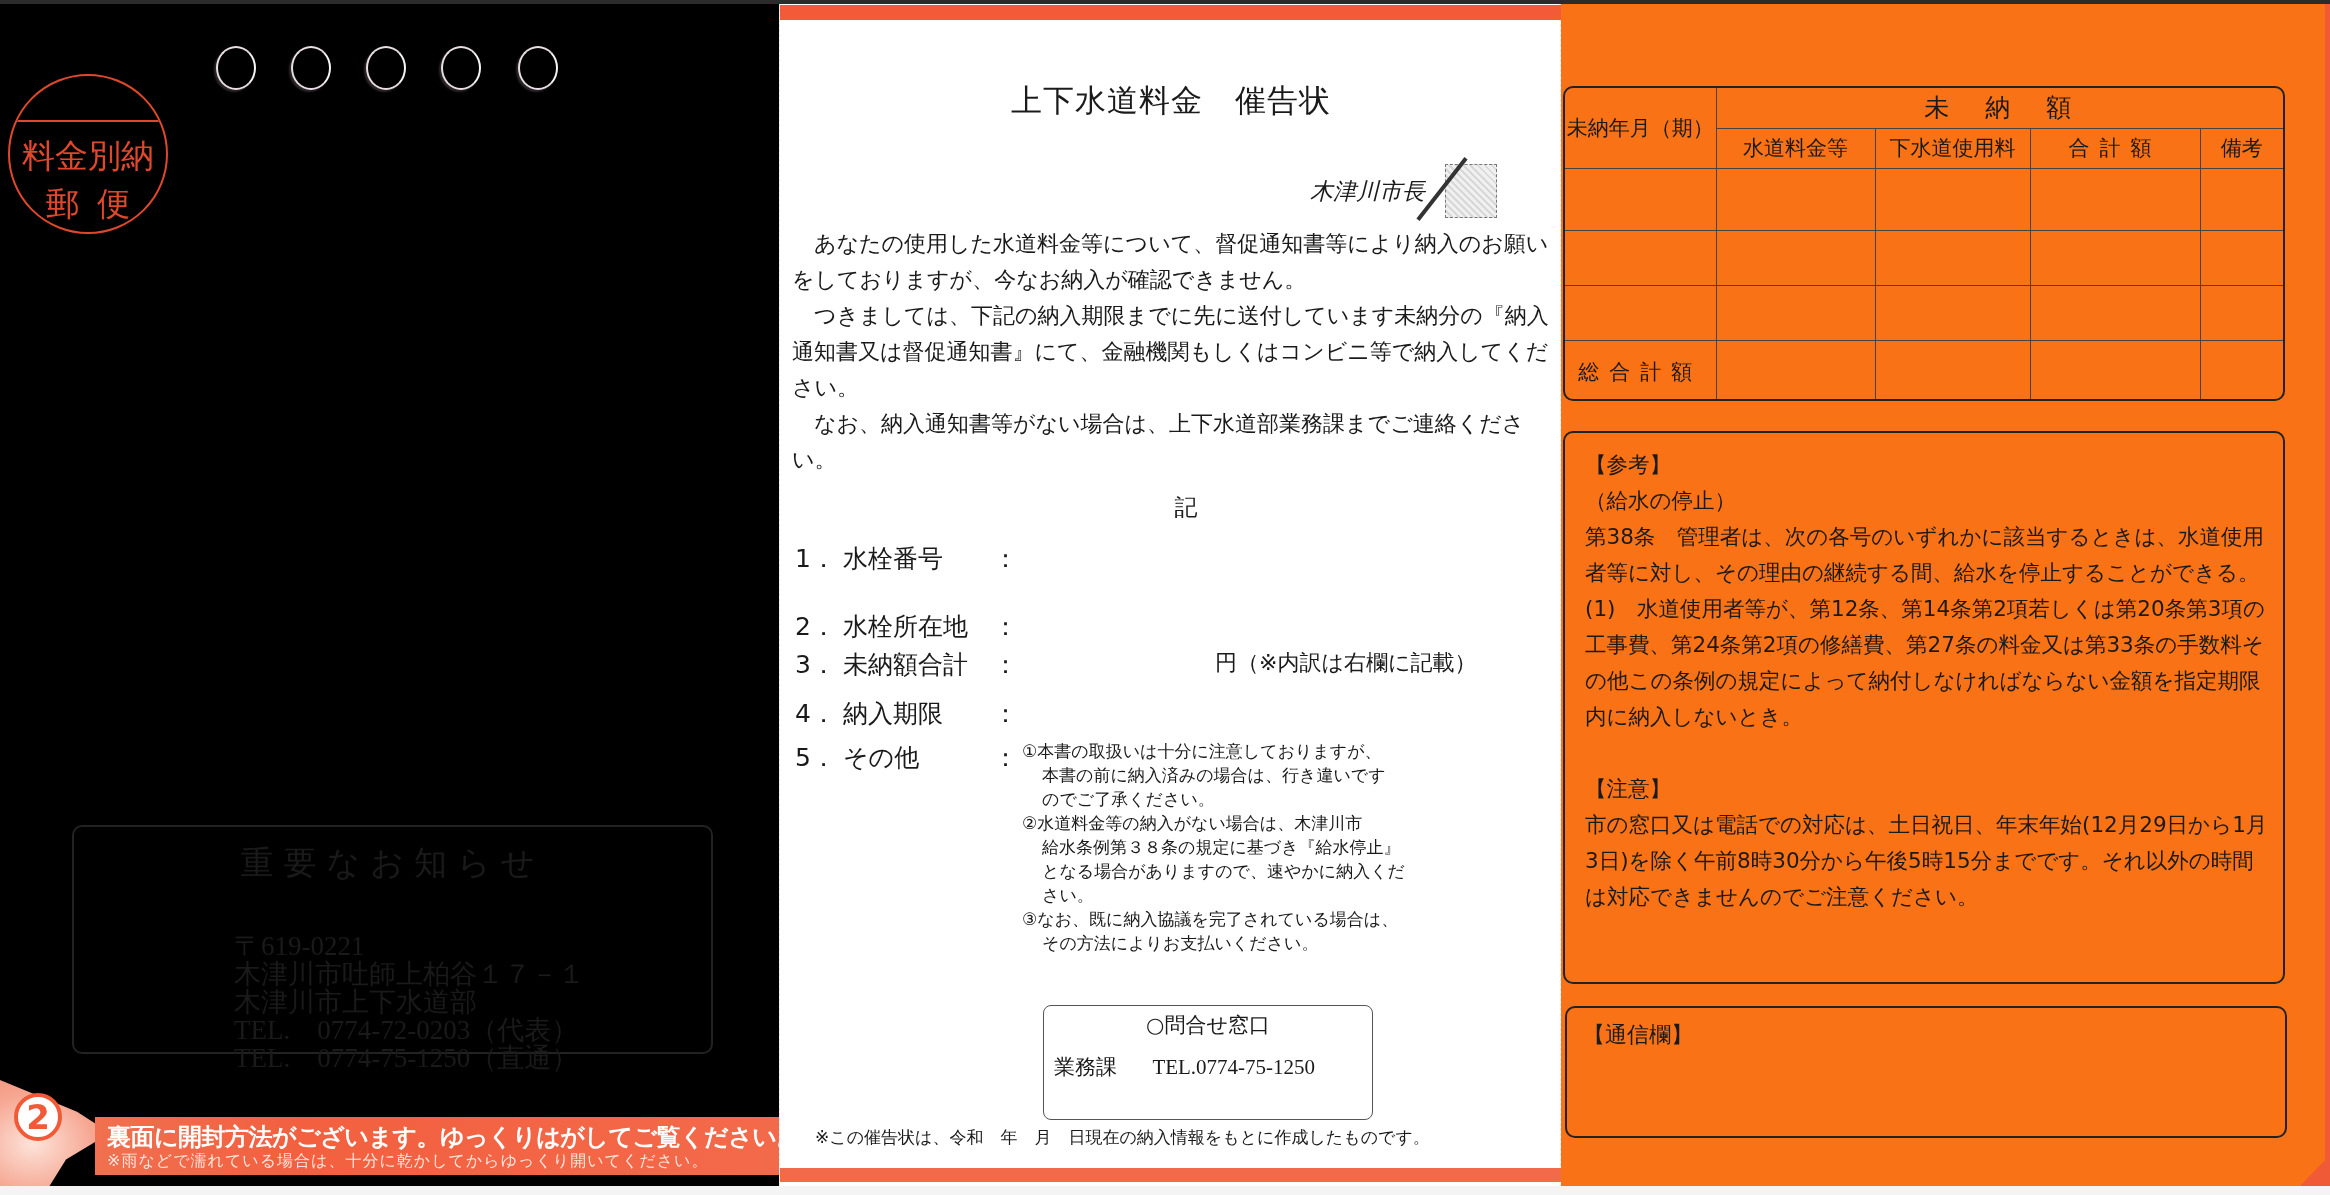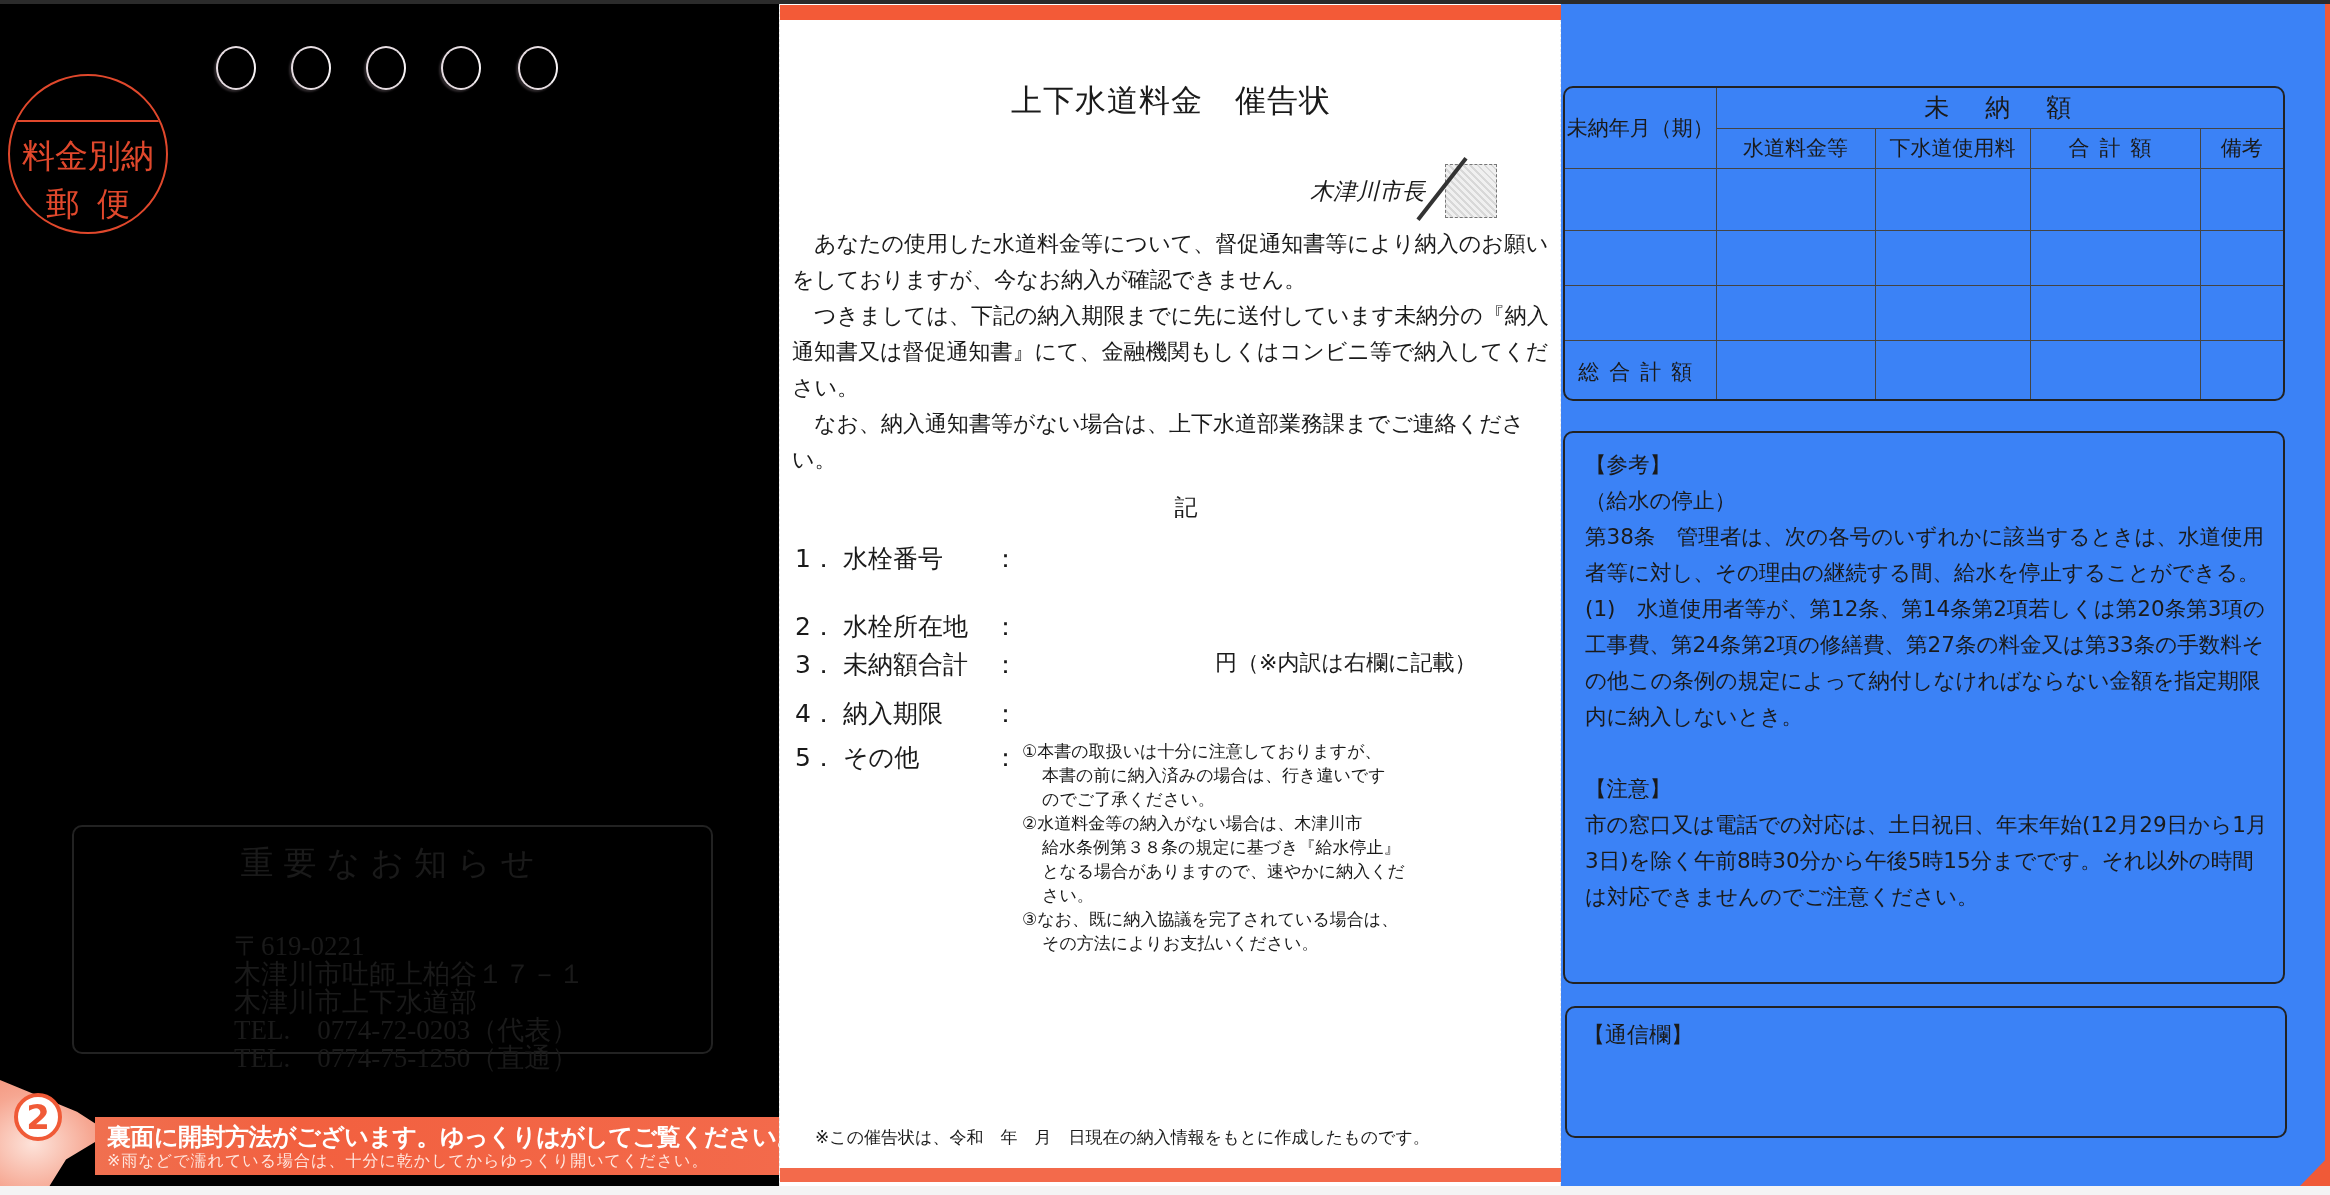--- a/index.html
+++ b/index.html
@@ -77,21 +77,21 @@
   .other-notes .indent { padding-left: 20px; }
   .contact-box {
     left: 263px; top: 1001px; width: 330px; height: 115px;
     border: 1.5px solid #555; border-radius: 8px;
   }
   .contact-title { left: 0; top: 5px; width: 100%; text-align: center; font-size: 21px; }
   .contact-line { left: 10px; top: 47px; font-size: 21px; white-space: nowrap; }
   .footnote { left: 35px; top: 1122px; font-size: 17px; white-space: nowrap; }
 
   
-  .right-panel { left: 1561px; top: 4px; width: 764px; height: 1182px; background: #3b82f6; }
+  .right-panel { left: 1561px; top: 4px; width: 764px; height: 1182px; background: #f97316; }
   .right-stripe { left: 2325px; top: 4px; width: 5px; height: 1182px; background: #f05a37; }
   .right-corner { left: 2300px; top: 1155px; width: 30px; height: 31px; background: #f05a37; clip-path: polygon(100% 0, 100% 100%, 0 100%); }
 
   .arrears-table {
     left: 2px; top: 82px; width: 722px; height: 315px;
     border: 2px solid #222; border-radius: 10px; overflow: hidden;
   }
   .arrears-table table { width: 100%; height: 100%; border-collapse: collapse; font-size: 21px; }
   .arrears-table td, .arrears-table th { border: 1px solid #444; font-weight: normal; text-align: center; }
   .arrears-table tr:first-child th { border-top: none; }
@@ -191,20 +191,28 @@
     <div class="indent">本書の前に納入済みの場合は、行き違いです</div>
     <div class="indent">のでご了承ください。</div>
     <div>②水道料金等の納入がない場合は、木津川市</div>
     <div class="indent">給水条例第３８条の規定に基づき『給水停止』</div>
     <div class="indent">となる場合がありますので、速やかに納入くだ</div>
     <div class="indent">さい。</div>
     <div>③なお、既に納入協議を完了されている場合は、</div>
     <div class="indent">その方法によりお支払いください。</div>
   </div>
 
+  <div class="abs contact-box">
+    <div class="abs contact-title">○問合せ窓口</div>
+    <div class="abs contact-line">
+      <span>業務課</span>
+      <span style="display:inline-block;width:22px;"></span>
+      <span class="mono">TEL.0774-75-1250</span>
+    </div>
+  </div>
 
   <div class="abs footnote">※この催告状は、令和　年　月　日現在の納入情報をもとに作成したものです。</div>
   <div class="abs mid-bottombar"></div>
 </div>
 
 <div class="abs right-panel">
   <div class="abs arrears-table">
     <table>
       <tbody>
           <tr style="height:40px;">

